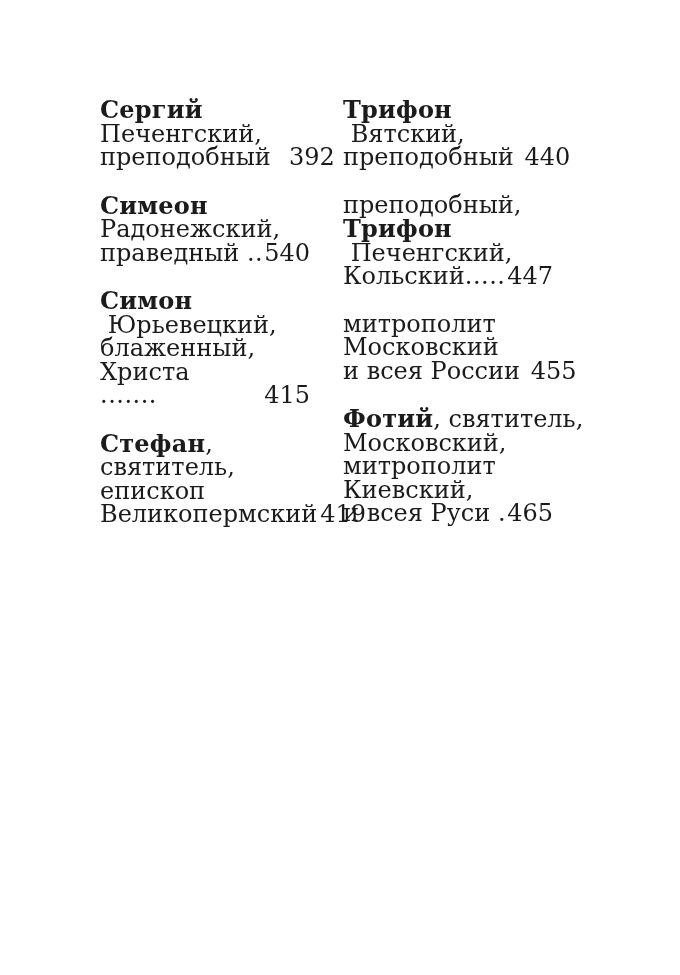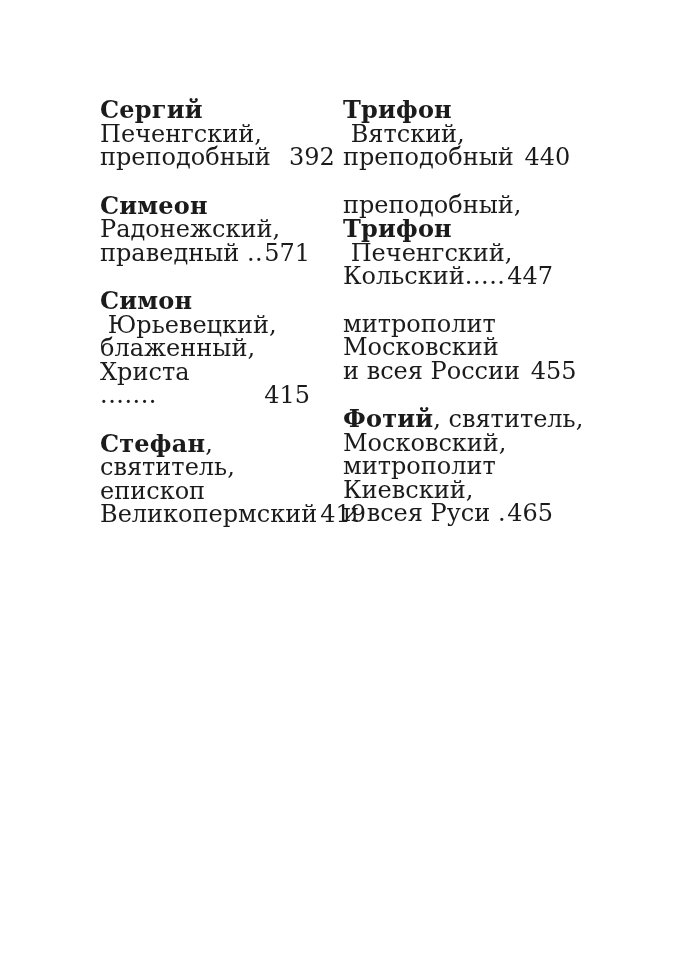--- a/index.html
+++ b/index.html
@@ -70,21 +70,21 @@
             <span class="pg">392</span>
           </div>
       </div>
 
       <div class="entry">
         <div class="ln"><b class="nm">Симеон</b><span class="sfx"></span></div>
         <div class="ln">Радонежский,</div>
         <div class="ln pageln">
             <span class="tail">праведный </span>
             <span class="dots">..............</span>
-            <span class="pg">571</span>
+            <span class="pg">540</span>
           </div>
       </div>
 
       <div class="entry">
         <div class="ln"><b class="nm">Симон</b><span class="sfx"> Юрьевецкий,</span></div>
         <div class="ln">блаженный, Христа</div>
         <div class="ln pageln">
             <span class="dots">.......</span>
             <span class="pg">415</span>
           </div>

